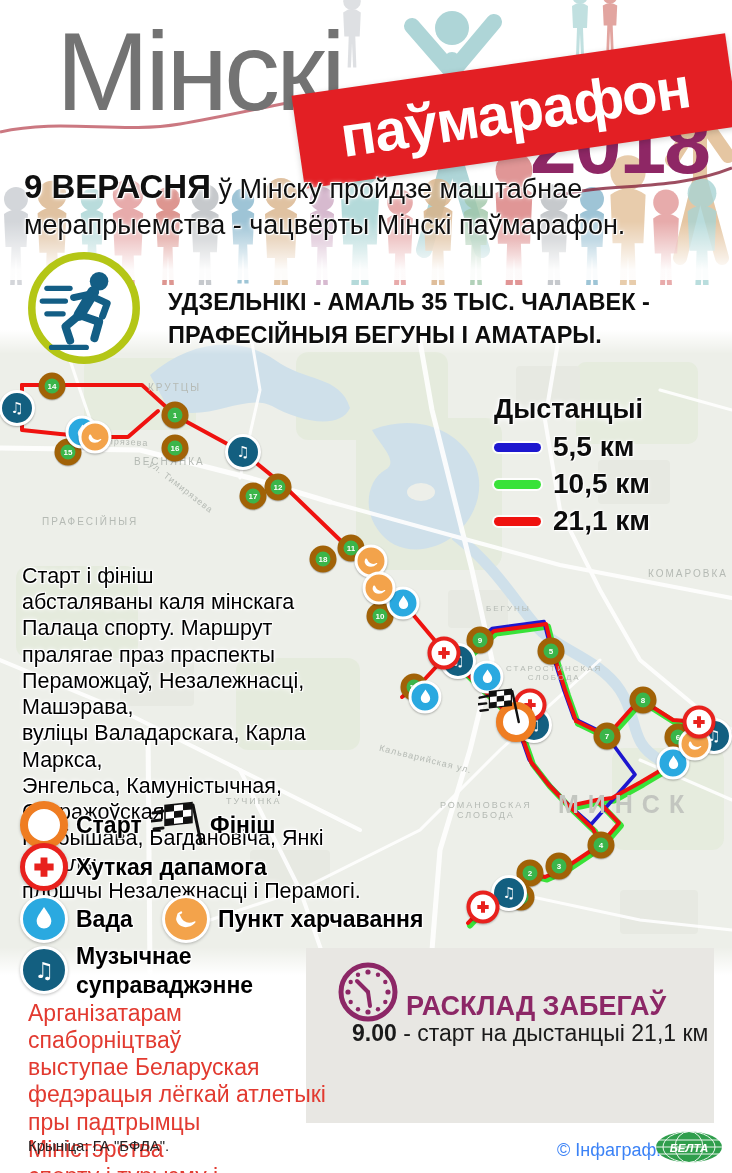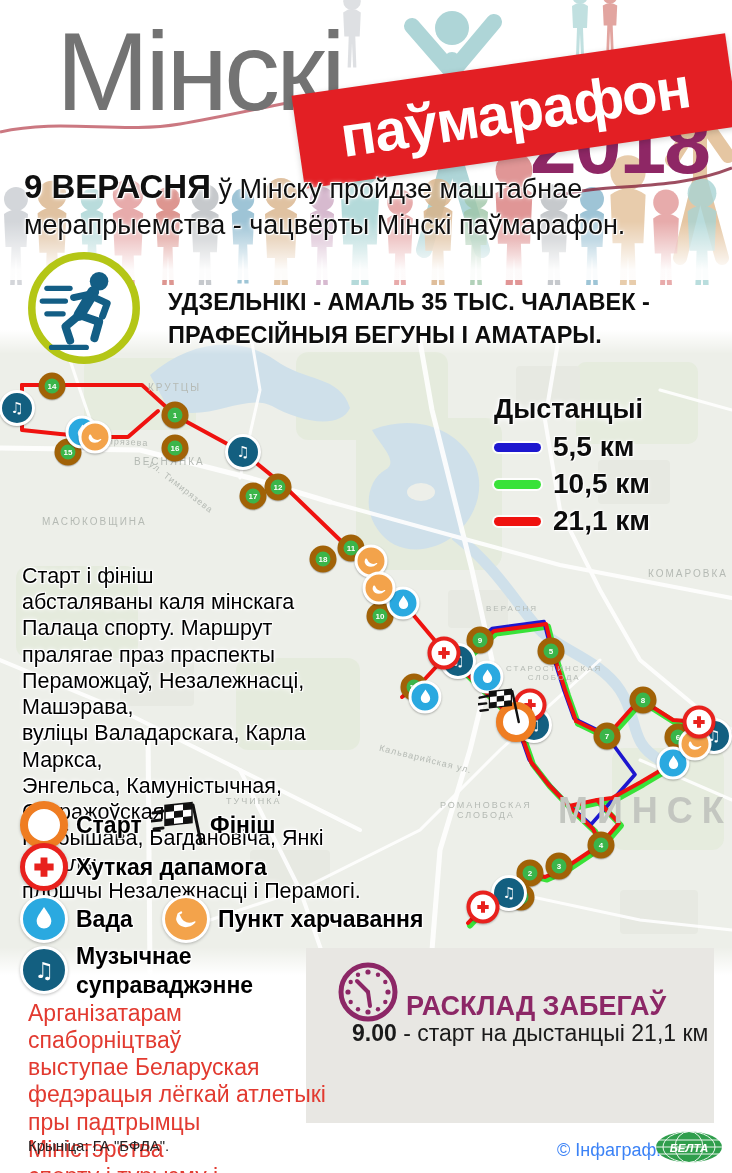--- a/index.html
+++ b/index.html
@@ -23,21 +23,21 @@
   #intro b{font-size:33px;letter-spacing:0;}
   
   #runner-badge{left:26px;top:250px;width:116px;height:116px;z-index:9;}
   #participants{left:168px;top:286px;width:540px;z-index:9;font-weight:bold;font-size:23.5px;
      line-height:1.42;color:#0d0d0d;
      text-shadow:0 0 5px #fff,1px 1px 0 #fff,-1px -1px 0 #fff;}
   
   #map{left:0;top:330px;width:732px;height:645px;z-index:3;background:#edefe9;}
   #map svg.base{position:absolute;left:0;top:0;}
   .map-label{position:absolute;color:#b5bab4;letter-spacing:2px;font-size:10px;z-index:4;}
-  #lbl-minsk{font-size:36px;font-weight:bold;letter-spacing:9px;color:#c3c6c0;}
+  #lbl-minsk{font-size:25px;font-weight:bold;letter-spacing:9px;color:#c3c6c0;}
   .fade-top{position:absolute;left:0;top:0;width:732px;height:24px;z-index:8;
      background:linear-gradient(to bottom,#fff,rgba(255,255,255,0));}
   .fade-bottom{position:absolute;left:0;bottom:0;width:732px;height:28px;z-index:8;
      background:linear-gradient(to top,#fff,rgba(255,255,255,0));}
   
   #dist-legend{left:494px;top:64px;z-index:9;}
   #dist-legend .t{font-size:27px;font-weight:bold;color:#0c0c0c;
      text-shadow:0 0 4px #fff,1px 1px 0 #fff,-1px -1px 0 #fff,0 0 6px #fff;}
   .dist-row{display:flex;align-items:center;margin-top:7px;height:30px;}
   .swatch{width:47px;height:9px;border-radius:5px;margin-right:12px;
@@ -212,27 +212,27 @@
         <path d="M447,325 L516,391"></path>
         <path d="M459,332 L494,301 L546,294 L553,322 L566,363 L576,391"></path>
         <path d="M576,391 L607,406 L640,369 L673,390 L699,392 L696,414 L673,433 L641,452 L612,468 L597,470 L569,476"></path>
         <path d="M516,391 L524,412 L531,432 L548,454 L569,476 L593,499 L601,514 L565,538 L545,547 L529,543 L509,563 L483,577 L468,593"></path>
         <path d="M601,514 L619,493 L597,470"></path>
       </g>
     </svg>
 
     <div class="map-label" style="left:148px;top:52px;">КРУТЦЫ</div>
     <div class="map-label" style="left:134px;top:126px;">ВЕСНЯНКА</div>
-    <div class="map-label" style="left:42px;top:186px;">МАСЮКОВЩИНА</div>
+    <div class="map-label" style="left:42px;top:186px;">ПРАФЕСІЙНЫЯ</div>
     <div class="map-label" style="left:648px;top:238px;">КОМАРОВКА</div>
     <div class="map-label" style="left:226px;top:466px;font-size:9px;">ТУЧИНКА</div>
     <div class="map-label pre" id="lbl-minsk" style="left:558px;top:460px;">МИНСК</div>
     <div class="map-label pre" style="left:440px;top:470px;font-size:9px;text-align:center;">РОМАНОВСКАЯ
 СЛОБОДА</div>
-    <div class="map-label" style="left:486px;top:274px;font-size:8px;">ВЕРАСНЯ</div>
+    <div class="map-label" style="left:486px;top:274px;font-size:8px;">БЕГУНЫ</div>
     <div class="map-label pre" style="left:506px;top:334px;font-size:8px;text-align:center;">СТАРОСТИНСКАЯ
 СЛОБОДА</div>
     <div class="map-label" style="left:70px;top:106px;font-size:9px;letter-spacing:1px;transform:rotate(3deg);">ул. Тимирязева</div>
     <div class="map-label" style="left:142px;top:152px;font-size:9px;letter-spacing:1px;transform:rotate(38deg);">ул. Тимирязева</div>
     <div class="map-label" style="left:378px;top:424px;font-size:9px;letter-spacing:1px;transform:rotate(14deg);">Кальварийская ул.</div>
 
     <div id="dist-legend" class="abs">
       <div class="t">Дыстанцыі</div>
       <div class="dist-row">
         <span class="swatch" style="background: rgb(29, 23, 207);"></span>

